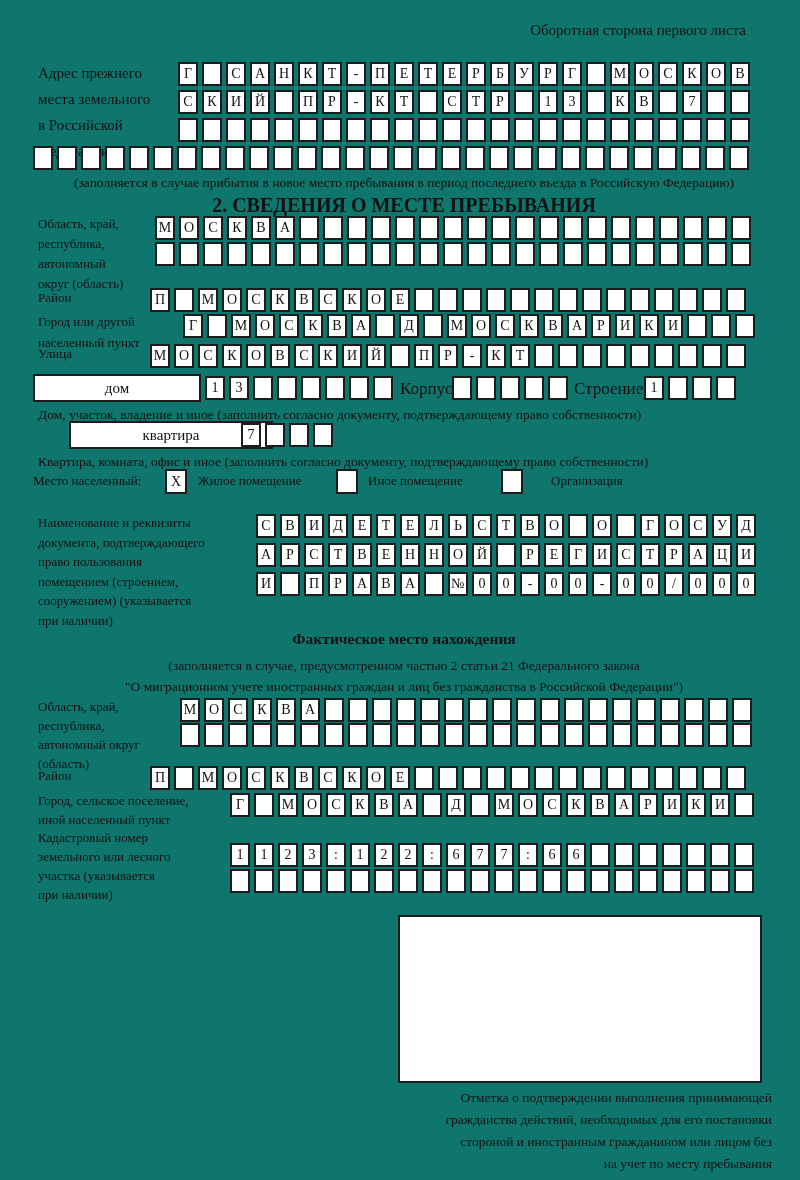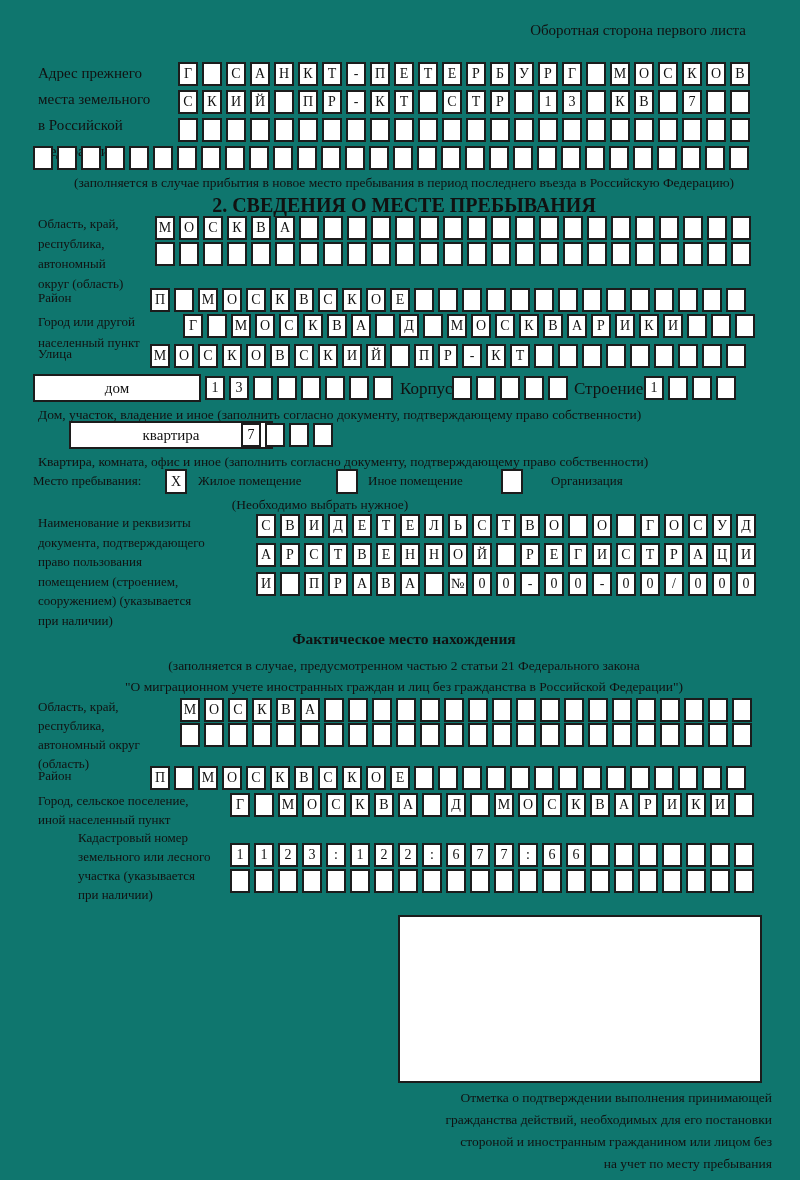--- a/index.html
+++ b/index.html
@@ -333,28 +333,27 @@
 
   <div class="bigbox" style="left:33px;top:421px;width:204px;height:28px;margin-left:36px;">квартира</div>
   <div class="cellrow" style="left:241px;top:423px;">
       <span class="cell">7</span>
       <span class="cell"></span>
       <span class="cell"></span>
       <span class="cell"></span>
     </div>
   <div class="abs note" style="left:38px;top:454px;">Квартира, комната, офис и иное (заполнить согласно документу, подтверждающему право собственности)</div>
 
-  <div class="abs lbl" style="left:33px;top:473px;">Место пребывания:</div>
+  <div class="abs lbl" style="left:33px;top:473px;">Место населенный:</div>
   <div class="chk" style="left:165px;top:469px;">X</div>
   <div class="abs lbl" style="left:198px;top:473px;">Жилое помещение</div>
   <div class="chk" style="left:336px;top:469px;"></div>
   <div class="abs lbl" style="left:368px;top:473px;">Иное помещение</div>
   <div class="chk" style="left:501px;top:469px;"></div>
   <div class="abs lbl" style="left:551px;top:473px;text-align:right;">Организация</div>
-  <div class="abs note" style="left:0px;top:497px;width:640px;text-align:center;">(Необходимо выбрать нужное)</div>
 
   <div class="abs lbl" style="left:38px;top:513px;line-height:19.5px;">
       <div class="lbl-line">Наименование и реквизиты</div>
       <div class="lbl-line">документа, подтверждающего</div>
       <div class="lbl-line">право пользования</div>
       <div class="lbl-line">помещением (строением,</div>
       <div class="lbl-line">сооружением) (указывается</div>
       <div class="lbl-line">при наличии)</div>
     </div>
   <div class="cellrow" style="left:256px;top:514px;">
@@ -541,21 +540,21 @@
       <span class="cell">К</span>
       <span class="cell">В</span>
       <span class="cell">А</span>
       <span class="cell">Р</span>
       <span class="cell">И</span>
       <span class="cell">К</span>
       <span class="cell">И</span>
       <span class="cell"></span>
     </div>
 
-  <div class="abs lbl" style="left:38px;top:828px;line-height:19px;margin-left:40px;">
+  <div class="abs lbl" style="left:38px;top:828px;line-height:19px;">
       <div class="lbl-line">Кадастровый номер</div>
       <div class="lbl-line">земельного или лесного</div>
       <div class="lbl-line">участка (указывается</div>
       <div class="lbl-line">при наличии)</div>
     </div>
   <div class="cellrow" style="left:230px;top:843px;">
       <span class="cell">1</span>
       <span class="cell">1</span>
       <span class="cell">2</span>
       <span class="cell">3</span>

